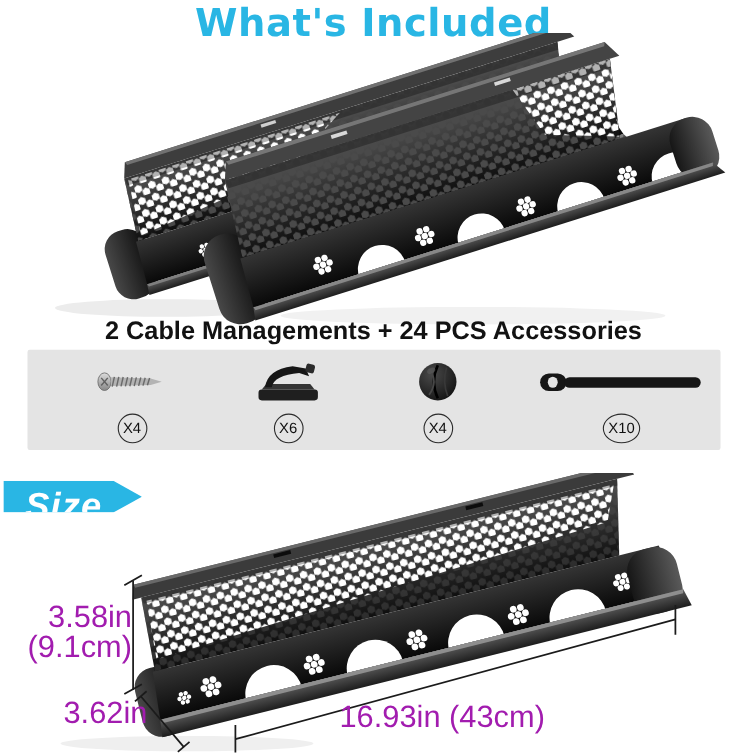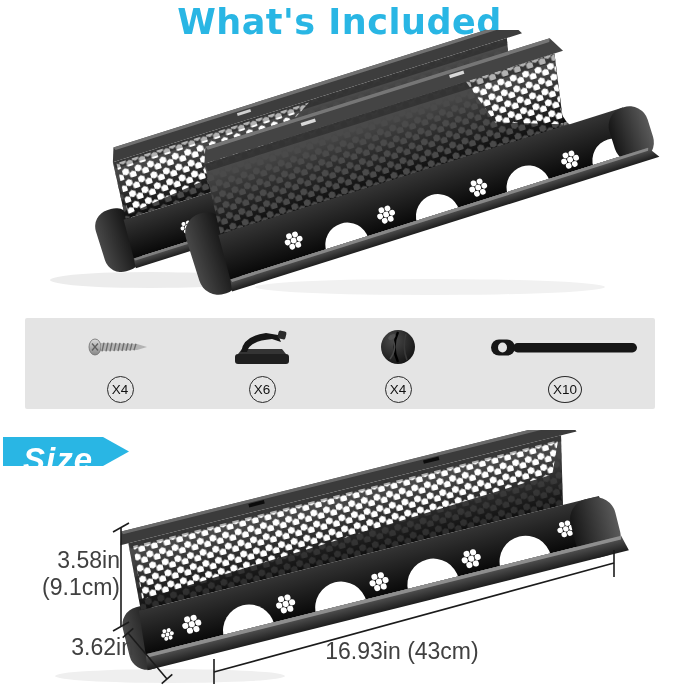--- a/index.html
+++ b/index.html
@@ -18,21 +18,21 @@
   .acc-icon{height:44px;display:flex;align-items:center;justify-content:center;}
   .qty-badge{min-width:27px;height:27px;box-sizing:border-box;border:1.5px solid #2b2b2b;border-radius:50%;
              display:flex;align-items:center;justify-content:center;font-size:13.5px;color:#111;
              padding:0 4px;background:transparent;}
   
   #size-banner{left:3px;top:437px;width:126px;height:29px;background:#29b6e4;
                clip-path:polygon(0 0,100px 0,126px 50%,100px 100%,0 100%);}
   #size-banner .lbl{display:block;padding-left:20px;line-height:45px;font-size:33px;font-weight:bold;
                     font-style:italic;color:#ffffff;letter-spacing:1px;}
   
-  .dim{font-size:23px;line-height:27px;color:#404040;}
+  .dim{font-size:28px;line-height:27px;color:#a21caf;}
   #dim-height{left:24px;top:547px;width:96px;text-align:right;}
   #dim-depth{left:28px;top:634px;width:106px;text-align:right;}
   #dim-length{left:288px;top:638px;width:228px;text-align:center;}
   svg{display:block;}
 </style>
 </head>
 <body>
 
 <div id="stage">
 
@@ -156,20 +156,21 @@
         <use href="#flower" transform="translate(262,121) scale(0.85)"></use>
         <use href="#flower" transform="translate(358,122) scale(0.85)"></use>
         <use href="#flower" transform="translate(434,106) scale(0.7)"></use>
       </g>
       <rect x="404" y="88" width="40" height="56" rx="19" fill="url(#gCapR)"></rect>
       <polygon points="-2,134 436,134 444,146 -4,146" fill="url(#gLip)"></polygon>
       <polygon points="-2,134 436,134 435,137 -1,137" fill="#909090" opacity="0.85"></polygon>
     </g>
   </svg>
 
+  <div id="summary" class="abs">2 Cable Managements + 24 PCS Accessories</div>
 
   <div id="acc-bar" class="abs">
 
     <div class="acc-item" style="left:15px;width:160px">
       <div class="acc-icon">
         <svg width="66" height="26" viewBox="0 0 66 26">
           <ellipse cx="8" cy="13" rx="6" ry="8" fill="url(#gSilver)" stroke="#6d6d6d" stroke-width="0.8"></ellipse>
           <line x1="5" y1="9.5" x2="11" y2="16.5" stroke="#606060" stroke-width="1.3"></line>
           <line x1="5" y1="16.5" x2="11" y2="9.5" stroke="#606060" stroke-width="1.3"></line>
           <polygon points="14,9 50,10 60,13 50,16 14,17" fill="#b3b3b3"></polygon>

